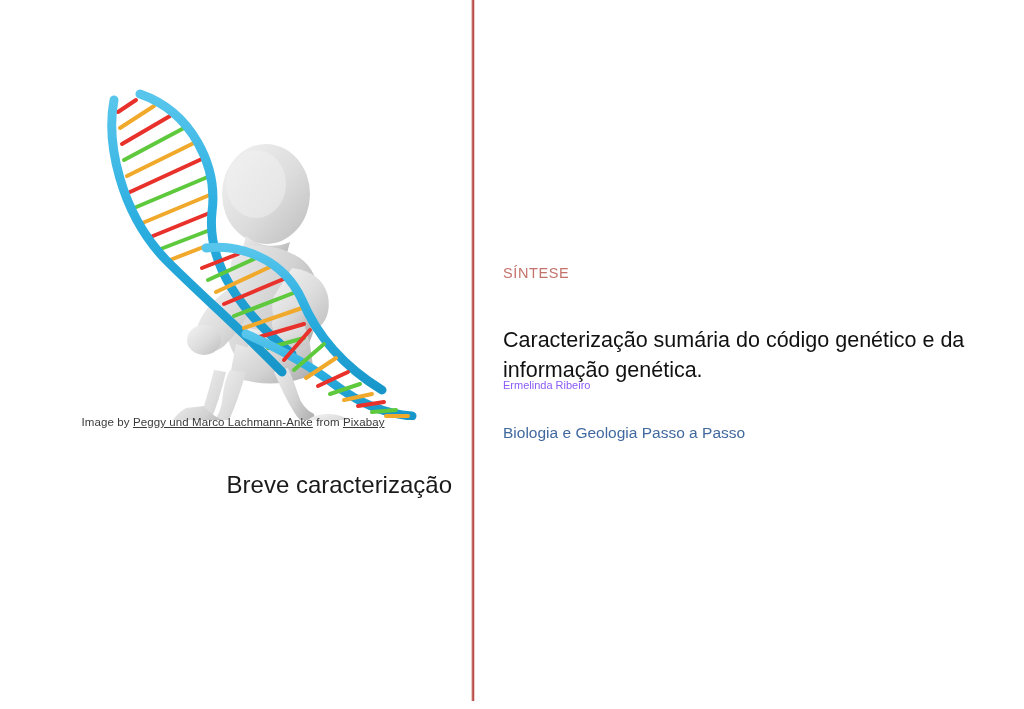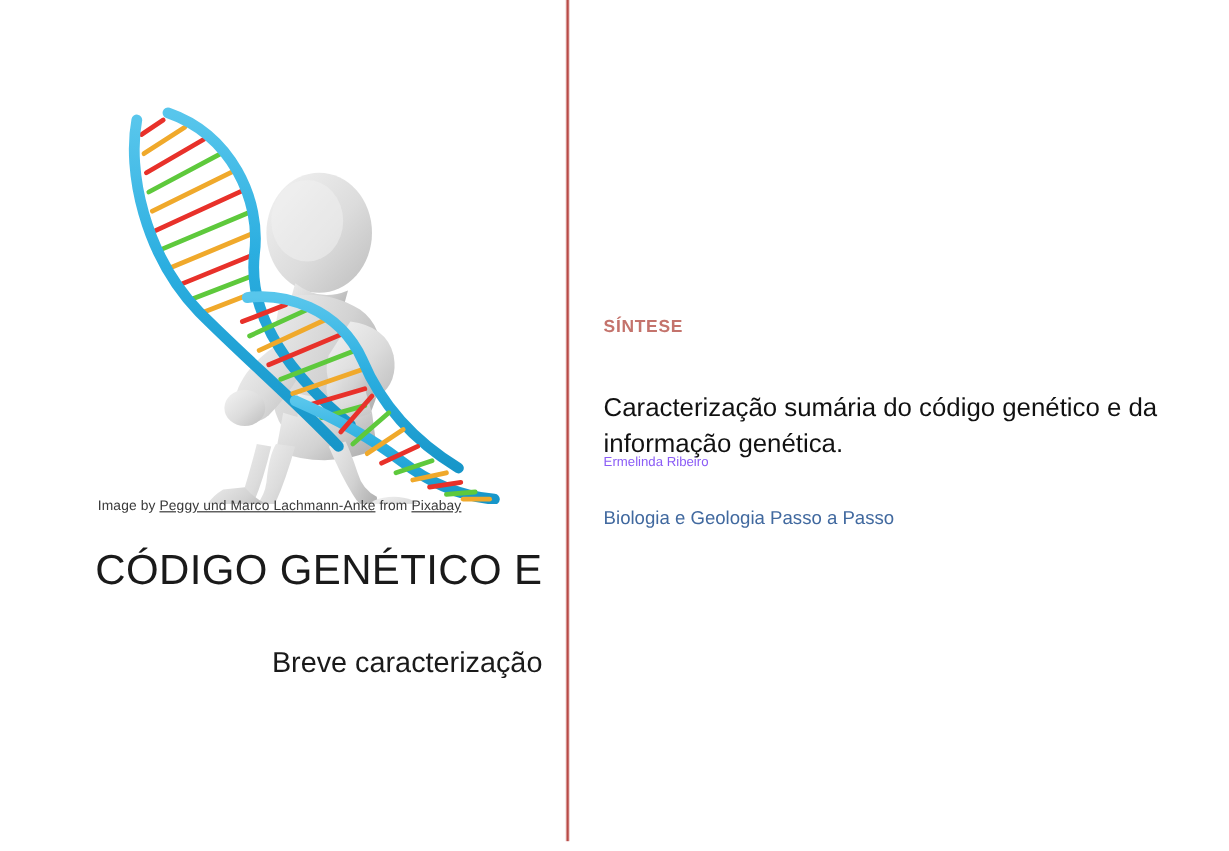--- a/index.html
+++ b/index.html
@@ -106,21 +106,21 @@
   }
 
   .kicker {
     position: absolute;
     left: 0px;
     top: 265px;
     font-family: "Liberation Sans", sans-serif;
     font-size: 14.5px;
     letter-spacing: 0.6px;
     color: #c4736c;
-    font-weight: 700;
+    font-weight: 400;
   }
 
   .lead {
     position: absolute;
     left: 0px;
     top: 285px;
     width: 514px;
     font-family: "Liberation Sans", sans-serif;
     font-size: 21.5px;
     line-height: 30px;
@@ -256,21 +256,20 @@
           </g>
         </g>
       </svg>
     </div>
 
     <div class="attribution">
       <span>Image by </span><a class="lnk" href="#">Peggy und Marco Lachmann-Anke</a><span> from </span><a class="lnk" href="#">Pixabay</a>
     </div>
 
     <div class="title-block">
-      <div class="title-line">CÓDIGO GENÉTICO E</div>
       <div class="subtitle">Breve caracterização</div>
     </div>
   </div>
 
   <div class="divider"></div>
 
   <div class="right-panel">
     <div class="kicker">SÍNTESE</div>
     <div class="lead">Caracterização sumária do código genético e da informação genética.</div>
     <div class="author">Ermelinda Ribeiro</div>

